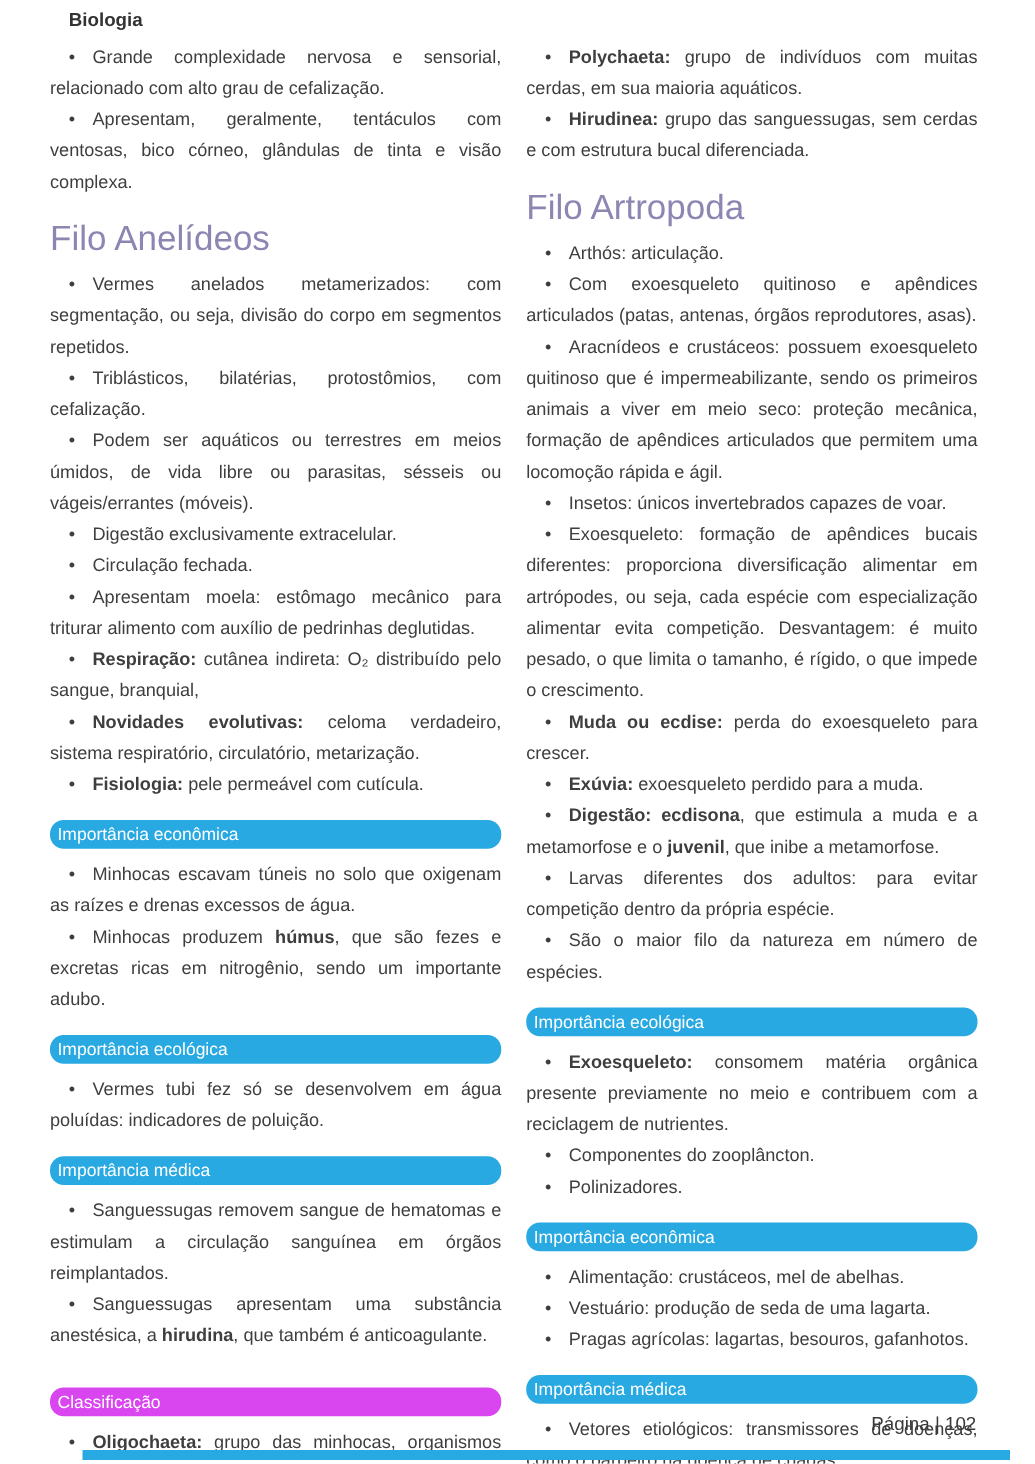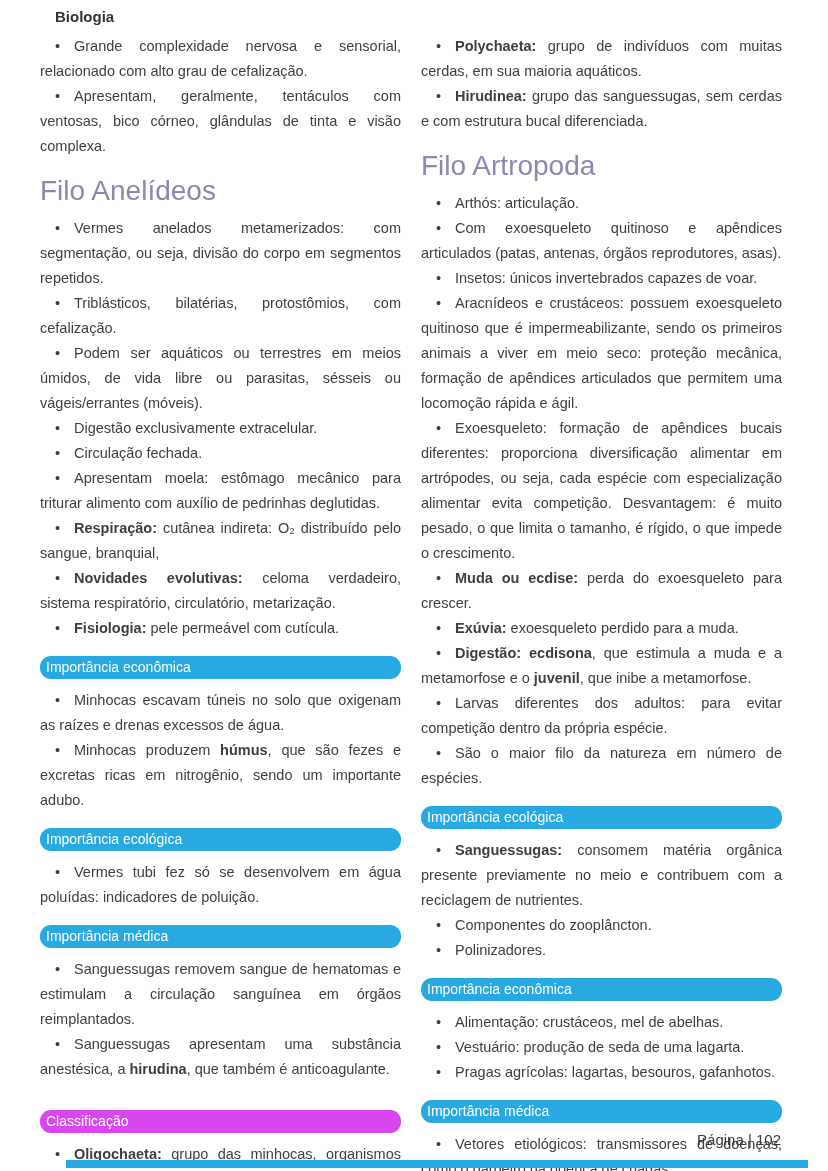--- a/index.html
+++ b/index.html
@@ -71,30 +71,30 @@
         <p class="bullet"><span class="dot">•</span><span>Sanguessugas apresentam uma substância anestésica, a </span><span class="bold">hirudina</span><span>, que também é anticoagulante.</span></p>
         <div class="band" style="background: #d946ef; margin-top: 28px;"><span>Classificação</span></div>
         <p class="bullet"><span class="dot">•</span><span class="bold">Oligochaeta:</span><span> grupo das minhocas, organismos monoicos e com clitelo.</span></p>
       </div>
     <div class="col" id="col-1">
         <p class="bullet"><span class="dot">•</span><span class="bold">Polychaeta:</span><span> grupo de indivíduos com muitas cerdas, em sua maioria aquáticos.</span></p>
         <p class="bullet"><span class="dot">•</span><span class="bold">Hirudinea:</span><span> grupo das sanguessugas, sem cerdas e com estrutura bucal diferenciada.</span></p>
         <h2 class="filo-heading" style="color: rgb(141, 134, 178);">Filo Artropoda</h2>
         <p class="bullet"><span class="dot">•</span><span>Arthós: articulação.</span></p>
         <p class="bullet"><span class="dot">•</span><span>Com exoesqueleto quitinoso e apêndices articulados (patas, antenas, órgãos reprodutores, asas).</span></p>
+        <p class="bullet"><span class="dot">•</span><span>Aracnídeos e crustáceos: possuem exoesqueleto quitinoso que é impermeabilizante, sendo os primeiros animais a viver em meio seco: proteção mecânica, formação de apêndices articulados que permitem uma locomoção rápida e ágil.</span></p>
         <p class="bullet"><span class="dot">•</span><span>Insetos: únicos invertebrados capazes de voar.</span></p>
-        <p class="bullet"><span class="dot">•</span><span>Aracnídeos e crustáceos: possuem exoesqueleto quitinoso que é impermeabilizante, sendo os primeiros animais a viver em meio seco: proteção mecânica, formação de apêndices articulados que permitem uma locomoção rápida e ágil.</span></p>
         <p class="bullet"><span class="dot">•</span><span>Exoesqueleto: formação de apêndices bucais diferentes: proporciona diversificação alimentar em artrópodes, ou seja, cada espécie com especialização alimentar evita competição. Desvantagem: é muito pesado, o que limita o tamanho, é rígido, o que impede o crescimento.</span></p>
         <p class="bullet"><span class="dot">•</span><span class="bold">Muda ou ecdise:</span><span> perda do exoesqueleto para crescer.</span></p>
         <p class="bullet"><span class="dot">•</span><span class="bold">Exúvia:</span><span> exoesqueleto perdido para a muda.</span></p>
         <p class="bullet"><span class="dot">•</span><span class="bold">Digestão:</span><span> </span><span class="bold">ecdisona</span><span>, que estimula a muda e a metamorfose e o </span><span class="bold">juvenil</span><span>, que inibe a metamorfose.</span></p>
         <p class="bullet"><span class="dot">•</span><span>Larvas diferentes dos adultos: para evitar competição dentro da própria espécie.</span></p>
         <p class="bullet"><span class="dot">•</span><span>São o maior filo da natureza em número de espécies.</span></p>
         <div class="band" style="background: rgb(41, 169, 225);"><span>Importância ecológica</span></div>
-        <p class="bullet"><span class="dot">•</span><span class="bold">Sanguessugas:</span><span> consomem matéria orgânica presente previamente no meio e contribuem com a reciclagem de nutrientes.</span></p>
+        <p class="bullet"><span class="dot">•</span><span class="bold">Exoesqueleto:</span><span> consomem matéria orgânica presente previamente no meio e contribuem com a reciclagem de nutrientes.</span></p>
         <p class="bullet"><span class="dot">•</span><span>Componentes do zooplâncton.</span></p>
         <p class="bullet"><span class="dot">•</span><span>Polinizadores.</span></p>
         <div class="band" style="background: rgb(41, 169, 225);"><span>Importância econômica</span></div>
         <p class="bullet"><span class="dot">•</span><span>Alimentação: crustáceos, mel de abelhas.</span></p>
         <p class="bullet"><span class="dot">•</span><span>Vestuário: produção de seda de uma lagarta.</span></p>
         <p class="bullet"><span class="dot">•</span><span>Pragas agrícolas: lagartas, besouros, gafanhotos.</span></p>
         <div class="band" style="background: rgb(41, 169, 225);"><span>Importância médica</span></div>
         <p class="bullet"><span class="dot">•</span><span>Vetores etiológicos: transmissores de doenças, como o barbeiro na doença de chagas.</span></p>
       </div>
   </div>

